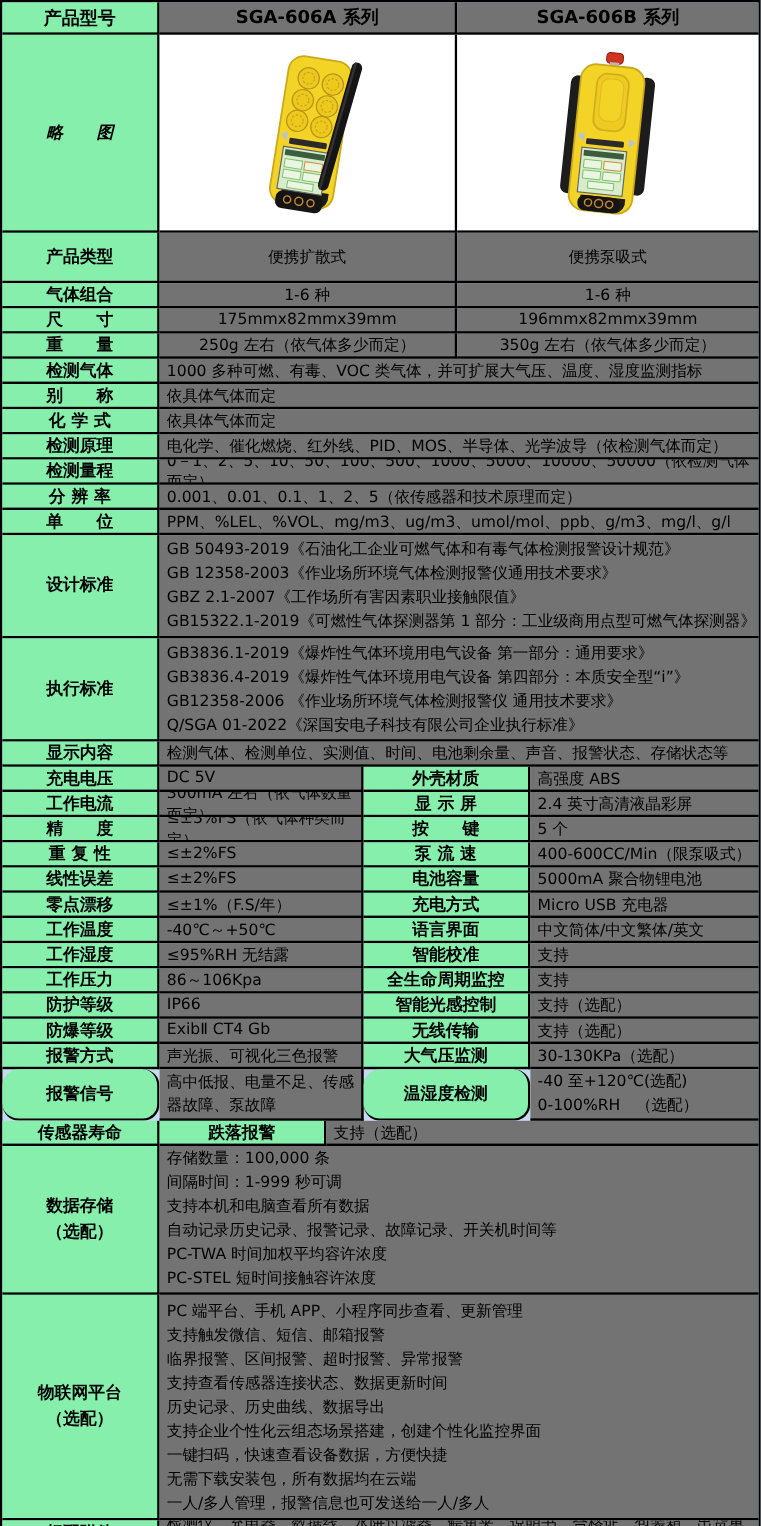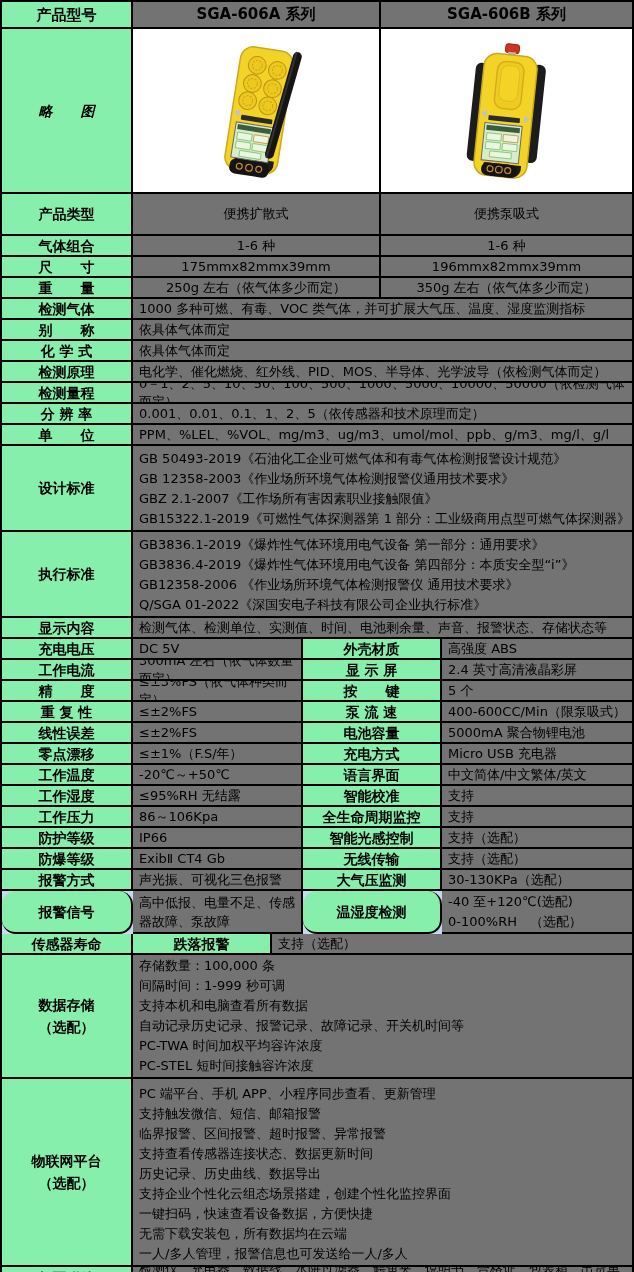--- a/index.html
+++ b/index.html
@@ -248,21 +248,21 @@
     <div class="cell value w-v2 last">5000mA 聚合物锂电池</div>
   </div>
   <div class="row h-single">
     <div class="cell label w-label h-single">零点漂移</div>
     <div class="cell value w-v1">≤±1%（F.S/年）</div>
     <div class="cell label w-l2 h-single">充电方式</div>
     <div class="cell value w-v2 last">Micro USB 充电器</div>
   </div>
   <div class="row h-single">
     <div class="cell label w-label h-single">工作温度</div>
-    <div class="cell value w-v1">-20℃～+50℃</div>
+    <div class="cell value w-v1">-40℃～+50℃</div>
     <div class="cell label w-l2 h-single">语言界面</div>
     <div class="cell value w-v2 last">中文简体/中文繁体/英文</div>
   </div>
   <div class="row h-single">
     <div class="cell label w-label h-single">工作湿度</div>
     <div class="cell value w-v1">≤95%RH 无结露</div>
     <div class="cell label w-l2 h-single">智能校准</div>
     <div class="cell value w-v2 last">支持</div>
   </div>
   <div class="row h-single">

